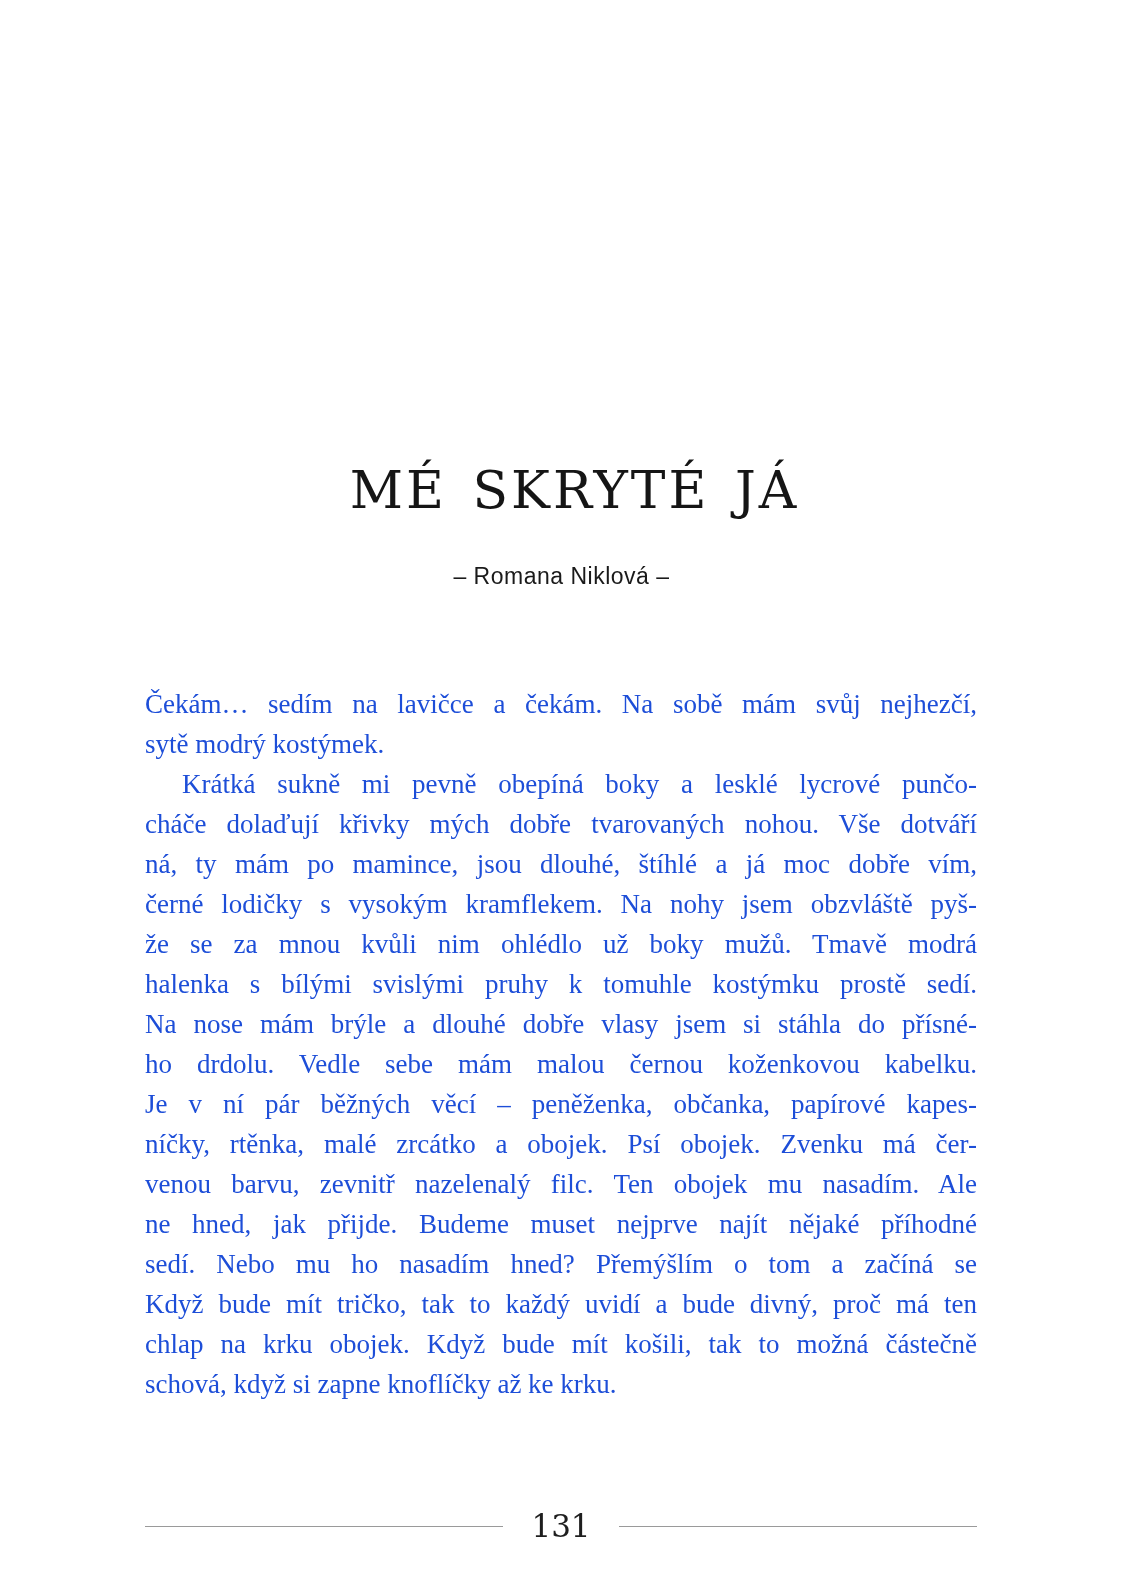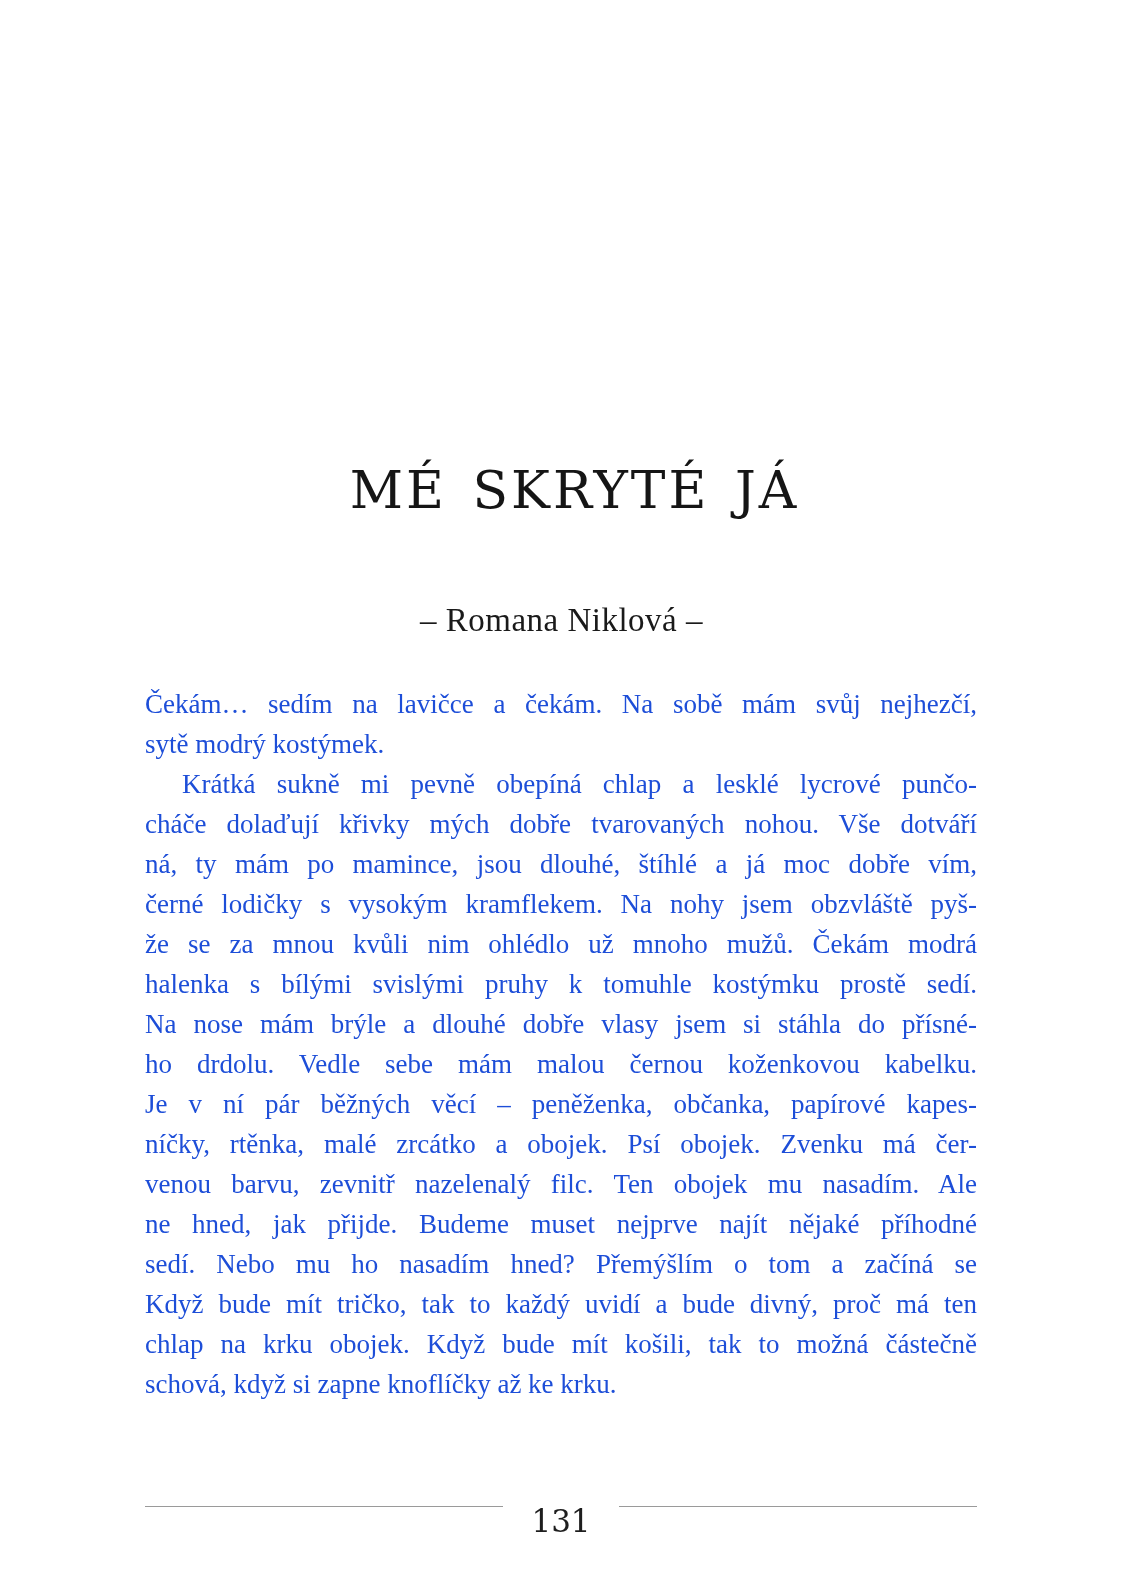--- a/index.html
+++ b/index.html
@@ -30,26 +30,25 @@
     color: #151515;
     word-spacing: 6px;
     padding-left: 13px;
   }
   .author {
     position: absolute;
     top: 560px;
     left: 0;
     width: 100%;
     text-align: center;
-    font-family: Liberation Serif, serif;
-    font-size: 33px;
+    font-family: Liberation Sans, sans-serif;
+    font-size: 23px;
     line-height: 33px;
     letter-spacing: 0.5px;
     color: #1a1a1a;
-    margin-top: 44px;
   }
   .body-text {
     position: absolute;
     top: 684px;
     left: 145px;
     width: 832px;
     font-size: 27px;
     line-height: 40px;
     color: #1d4ed8;
   }
@@ -64,21 +63,21 @@
   .line.first-indent {
     padding-left: 37px;
   }
   .footer {
     position: absolute;
     top: 1506px;
     left: 145px;
     width: 832px;
     height: 40px;
     display: flex;
-    align-items: flex-start;
+    align-items: center;
   }
   .rule {
     flex: 1;
     height: 0;
     border-top: 1px solid #9a9a9a;
   }
   .pagenum {
     margin: 0 28px;
     font-family: "DejaVu Serif", serif;
     font-size: 31px;
@@ -91,25 +90,25 @@
 
 <div class="page">
 
   <h1 class="title">MÉ SKRYTÉ JÁ</h1>
 
   <div class="author">– Romana Niklová –</div>
 
   <div class="body-text">
       <div class="line">Čekám… sedím na lavičce a čekám. Na sobě mám svůj nejhezčí,</div>
       <div class="line last">sytě modrý kostýmek.</div>
-      <div class="line first-indent">Krátká sukně mi pevně obepíná chlap a lesklé lycrové punčo-</div>
+      <div class="line first-indent">Krátká sukně mi pevně obepíná boky a lesklé lycrové punčo-</div>
       <div class="line">cháče dolaďují křivky mých dobře tvarovaných nohou. Vše dotváří</div>
       <div class="line">ná, ty mám po mamince, jsou dlouhé, štíhlé a já moc dobře vím,</div>
       <div class="line">černé lodičky s vysokým kramflekem. Na nohy jsem obzvláště pyš-</div>
-      <div class="line">že se za mnou kvůli nim ohlédlo už mnoho mužů. Čekám modrá</div>
+      <div class="line">že se za mnou kvůli nim ohlédlo už boky mužů. Tmavě modrá</div>
       <div class="line">halenka s bílými svislými pruhy k tomuhle kostýmku prostě sedí.</div>
       <div class="line">Na nose mám brýle a dlouhé dobře vlasy jsem si stáhla do přísné-</div>
       <div class="line">ho drdolu. Vedle sebe mám malou černou koženkovou kabelku.</div>
       <div class="line">Je v ní pár běžných věcí – peněženka, občanka, papírové kapes-</div>
       <div class="line">níčky, rtěnka, malé zrcátko a obojek. Psí obojek. Zvenku má čer-</div>
       <div class="line">venou barvu, zevnitř nazelenalý filc. Ten obojek mu nasadím. Ale</div>
       <div class="line">ne hned, jak přijde. Budeme muset nejprve najít nějaké příhodné</div>
       <div class="line">sedí. Nebo mu ho nasadím hned? Přemýšlím o tom a začíná se</div>
       <div class="line">Když bude mít tričko, tak to každý uvidí a bude divný, proč má ten</div>
       <div class="line">chlap na krku obojek. Když bude mít košili, tak to možná částečně</div>

